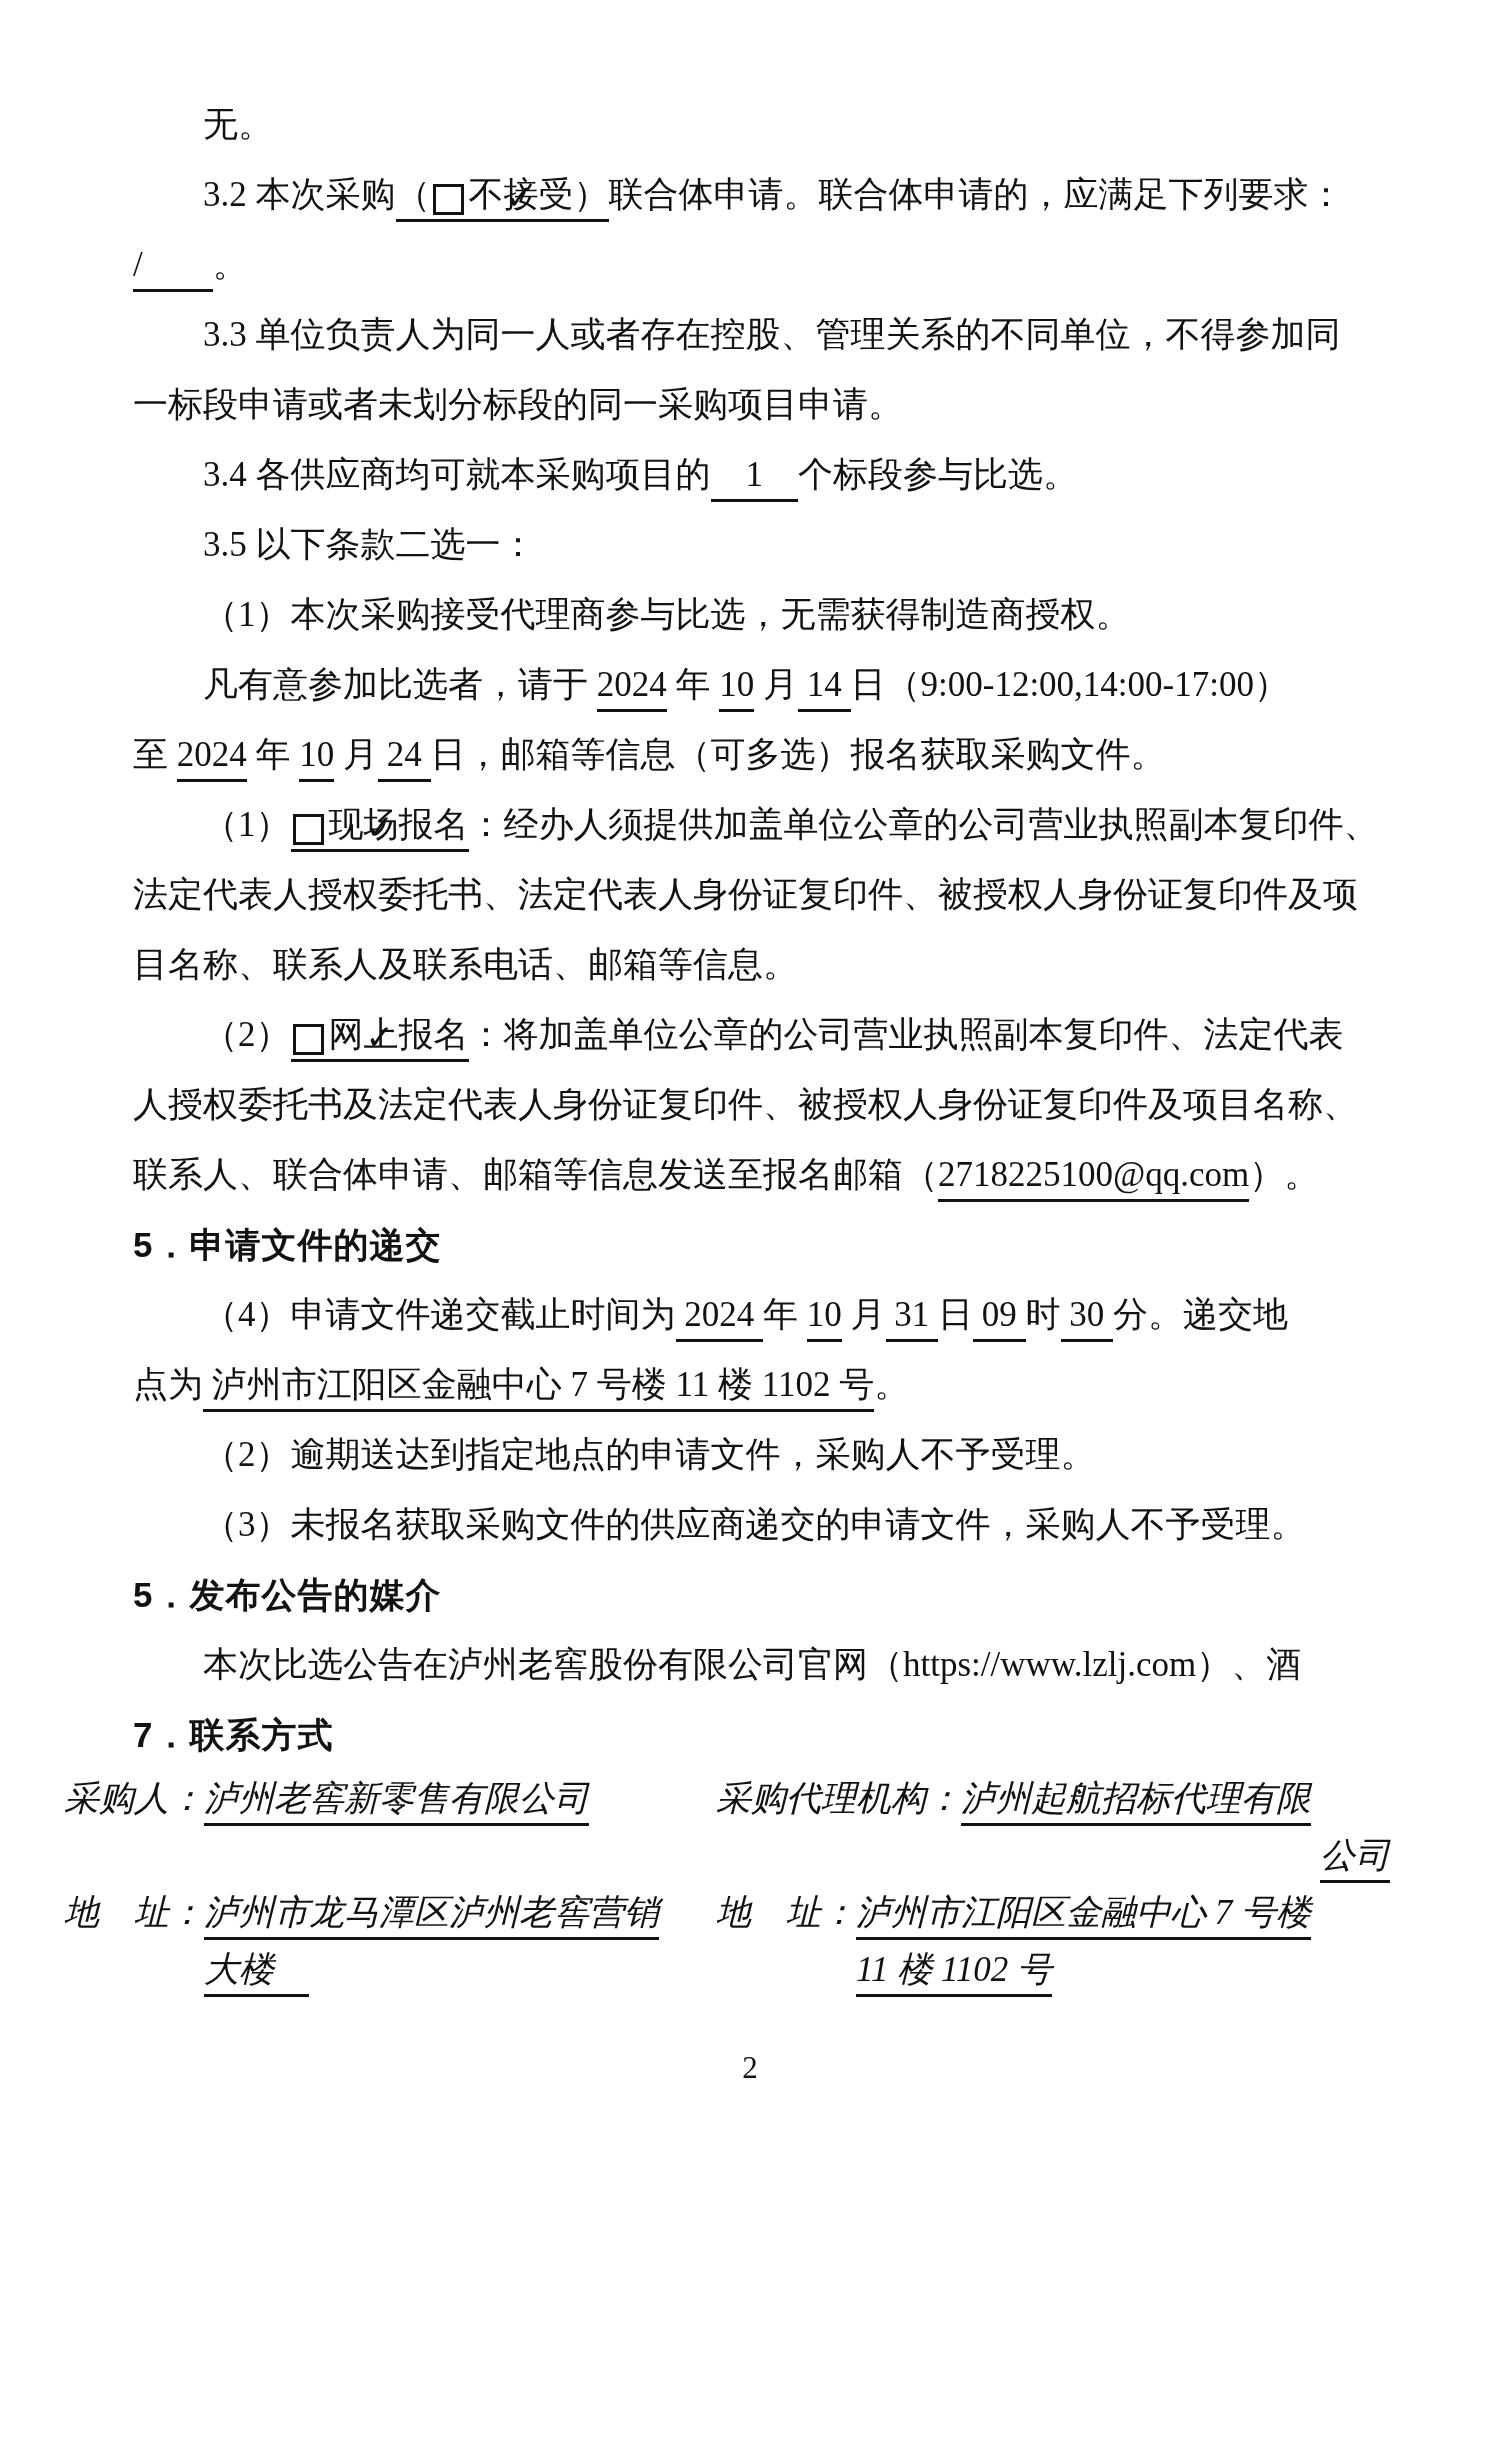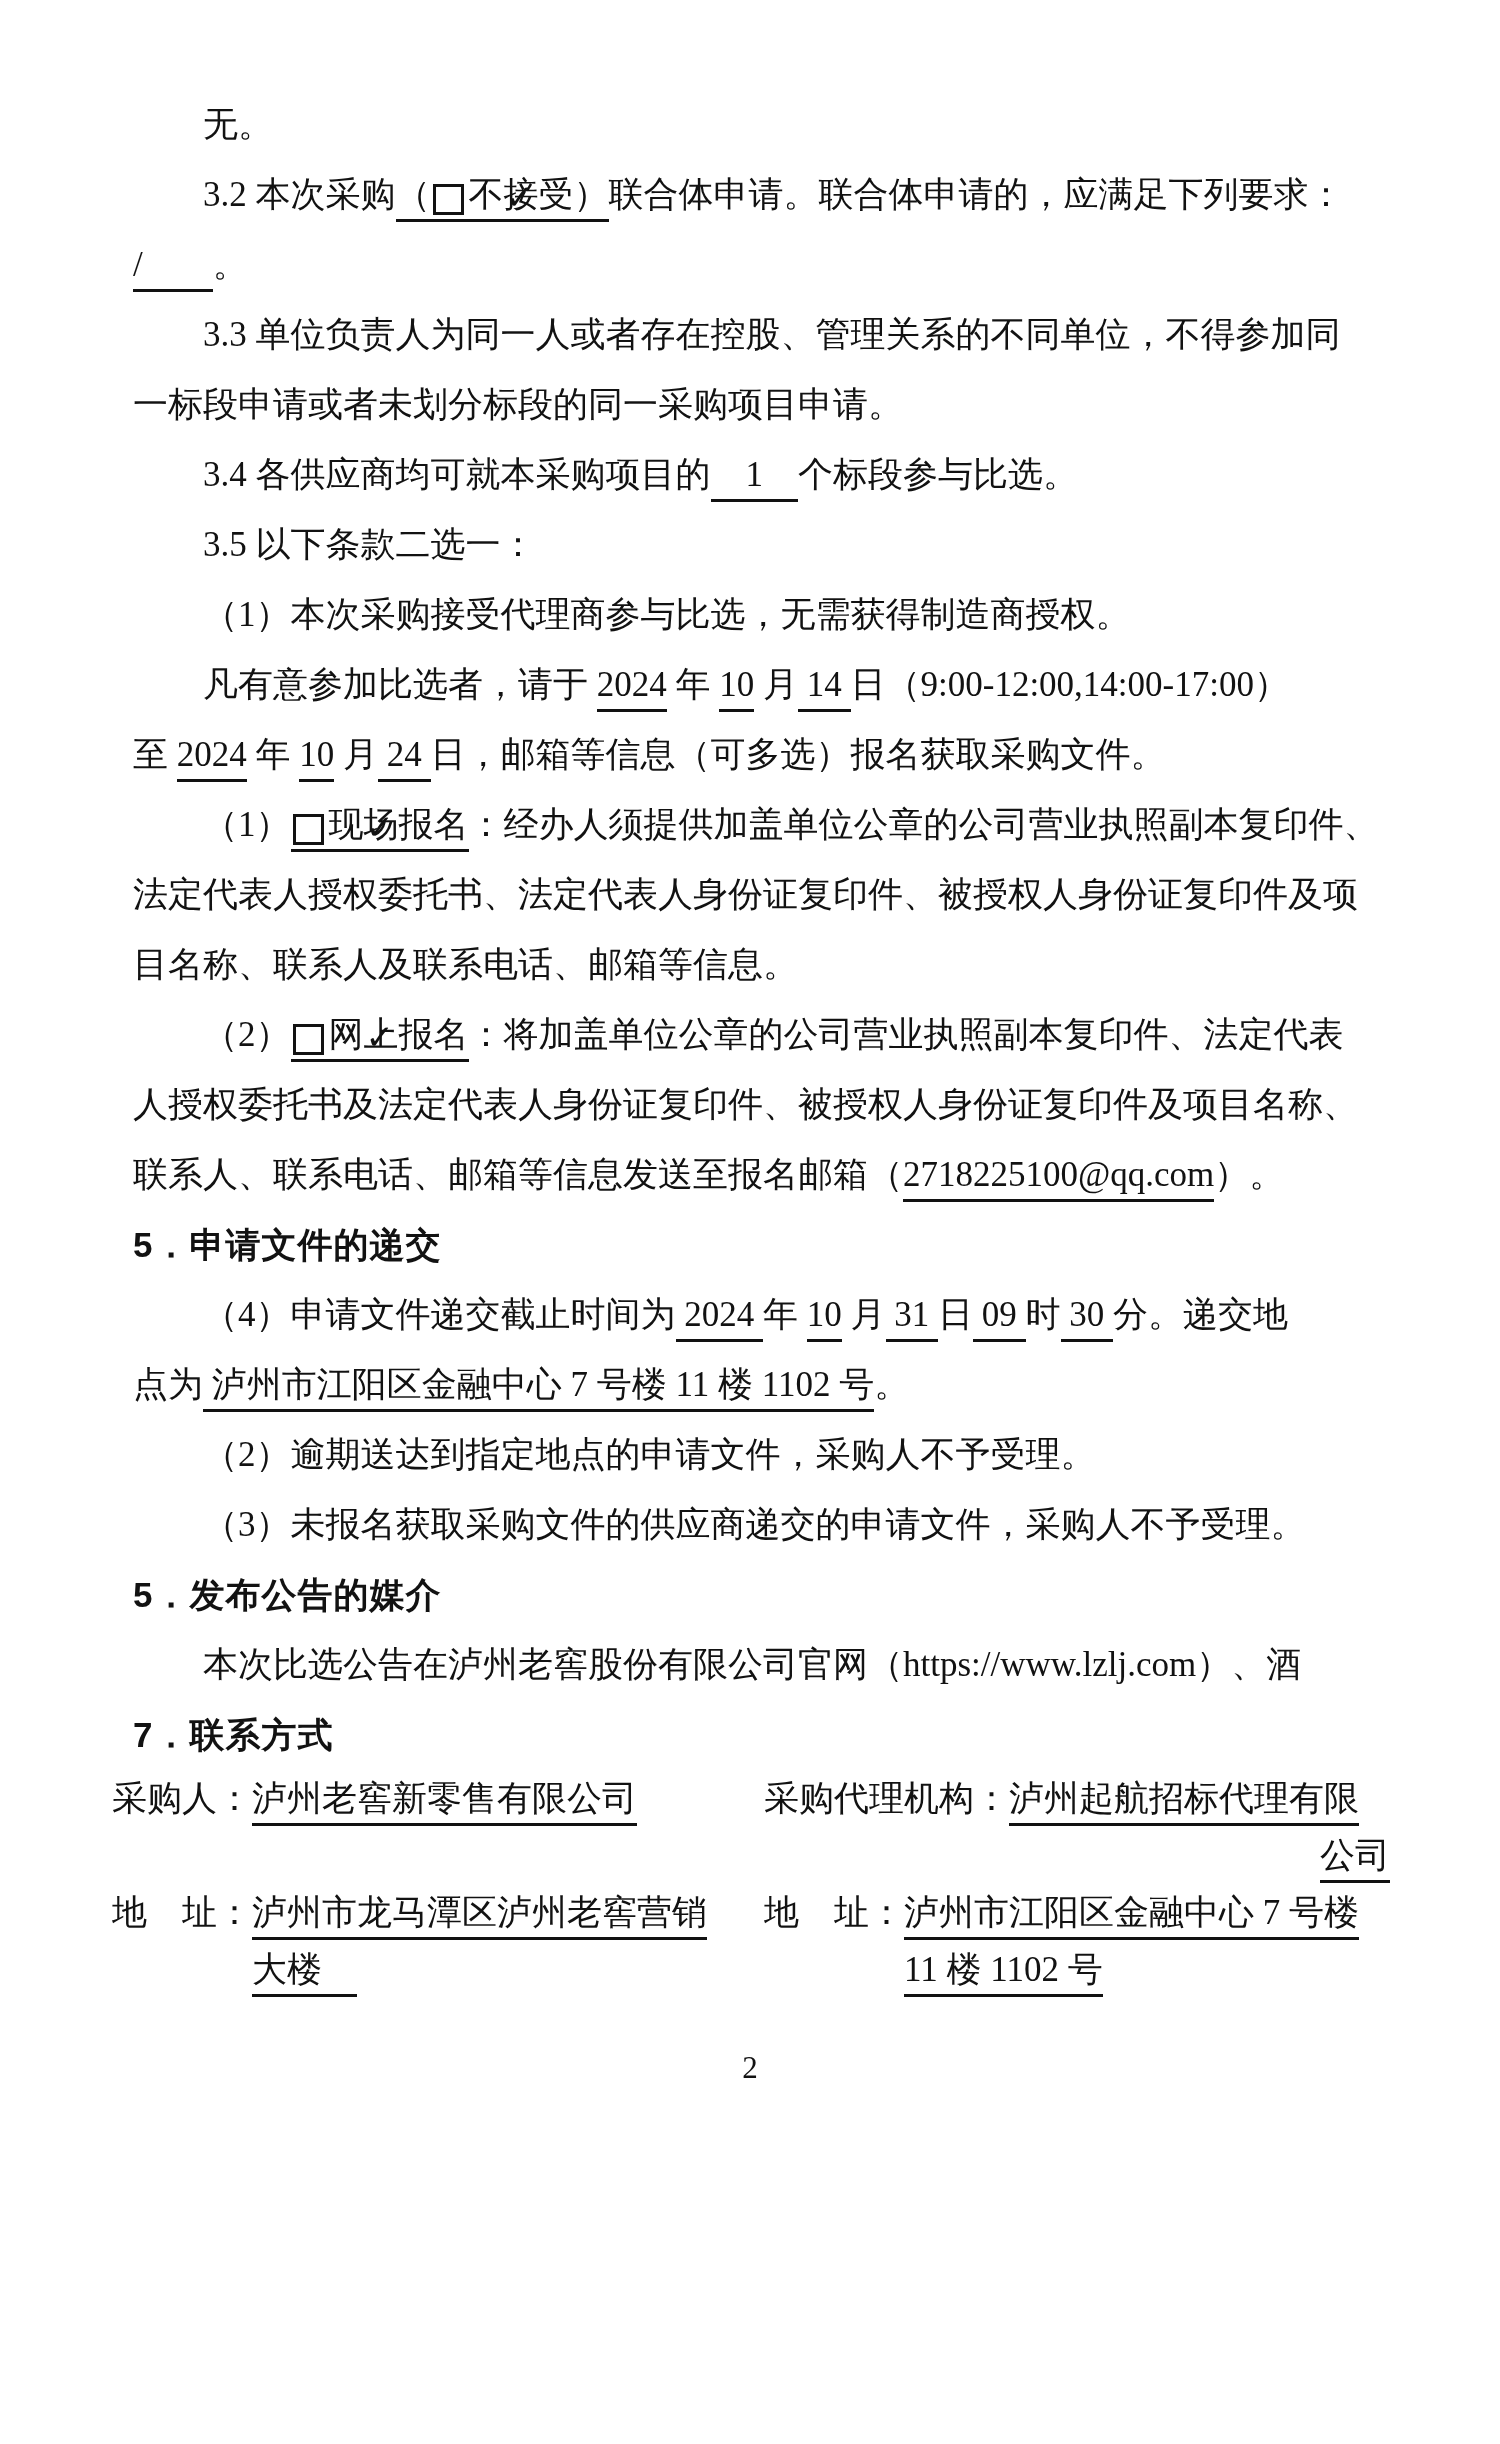--- a/index.html
+++ b/index.html
@@ -38,21 +38,21 @@
     border: 3px solid #121212;
     line-height: 20px;
     font-size: 34px;
     font-weight: 700;
     text-align: center;
     vertical-align: -3px;
     margin: 0 5px 0 2px;
     overflow: visible;
     font-family: "DejaVu Sans", sans-serif;
   }
-  .contacts { margin-left: 112px; margin-right: 110px; }
+  .contacts { margin-left: 64px; margin-right: 110px; font-style: italic; }
   .crow { display: grid; grid-template-columns: 652px 1fr; }
   .ccell {
     height: 57px;
     line-height: 57px;
     white-space: nowrap;
   }
   .ccell.center { text-align: right; }
   .ccell.cont { padding-left: 140px; }
   .cvalue { border-bottom: 3px solid #121212; padding-bottom: 5px; }
   .page-number {
@@ -75,21 +75,21 @@
       <p class="line indent"><span>3.4 各供应商均可就本采购项目的</span><span class="u">　1　</span><span>个标段参与比选。</span></p>
       <p class="line indent"><span>3.5 以下条款二选一：</span></p>
       <p class="line indent"><span>（1）本次采购接受代理商参与比选，无需获得制造商授权。</span></p>
       <p class="line indent"><span>凡有意参加比选者，请于 </span><span class="u">2024</span><span> 年 </span><span class="u">10</span><span> 月</span><span class="u"> 14 </span><span>日（9:00-12:00,14:00-17:00）</span></p>
       <p class="line"><span>至 </span><span class="u">2024</span><span> 年 </span><span class="u">10</span><span> 月</span><span class="u"> 24 </span><span>日，邮箱等信息（可多选）报名获取采购文件。</span></p>
       <p class="line indent"><span>（1）</span><span class="u"><span class="cb">✓</span></span><span class="u">现场报名</span><span>：经办人须提供加盖单位公章的公司营业执照副本复印件、</span></p>
       <p class="line"><span>法定代表人授权委托书、法定代表人身份证复印件、被授权人身份证复印件及项</span></p>
       <p class="line"><span>目名称、联系人及联系电话、邮箱等信息。</span></p>
       <p class="line indent"><span>（2）</span><span class="u"><span class="cb">✓</span></span><span class="u">网上报名</span><span>：将加盖单位公章的公司营业执照副本复印件、法定代表</span></p>
       <p class="line"><span>人授权委托书及法定代表人身份证复印件、被授权人身份证复印件及项目名称、</span></p>
-      <p class="line"><span>联系人、联系电话、邮箱等信息发送至报名邮箱（</span><span class="u">2718225100@qq.com</span><span>）。</span></p>
+      <p class="line"><span>联系人、联合体申请、邮箱等信息发送至报名邮箱（</span><span class="u">2718225100@qq.com</span><span>）。</span></p>
       <p class="line heading"><span>5．申请文件的递交</span></p>
       <p class="line indent"><span>（4）申请文件递交截止时间为</span><span class="u"> 2024 </span><span>年 </span><span class="u">10</span><span> 月</span><span class="u"> 31 </span><span>日</span><span class="u"> 09 </span><span>时</span><span class="u"> 30 </span><span>分。递交地</span></p>
       <p class="line"><span>点为</span><span class="u"> 泸州市江阳区金融中心 7 号楼 11 楼 1102 号</span><span>。</span></p>
       <p class="line indent"><span>（2）逾期送达到指定地点的申请文件，采购人不予受理。</span></p>
       <p class="line indent"><span>（3）未报名获取采购文件的供应商递交的申请文件，采购人不予受理。</span></p>
       <p class="line heading"><span>5．发布公告的媒介</span></p>
       <p class="line indent"><span>本次比选公告在泸州老窖股份有限公司官网（https://www.lzlj.com）、酒</span></p>
       <p class="line heading"><span>7．联系方式</span></p>
     </div>
   <div class="contacts" id="contact-rows">

